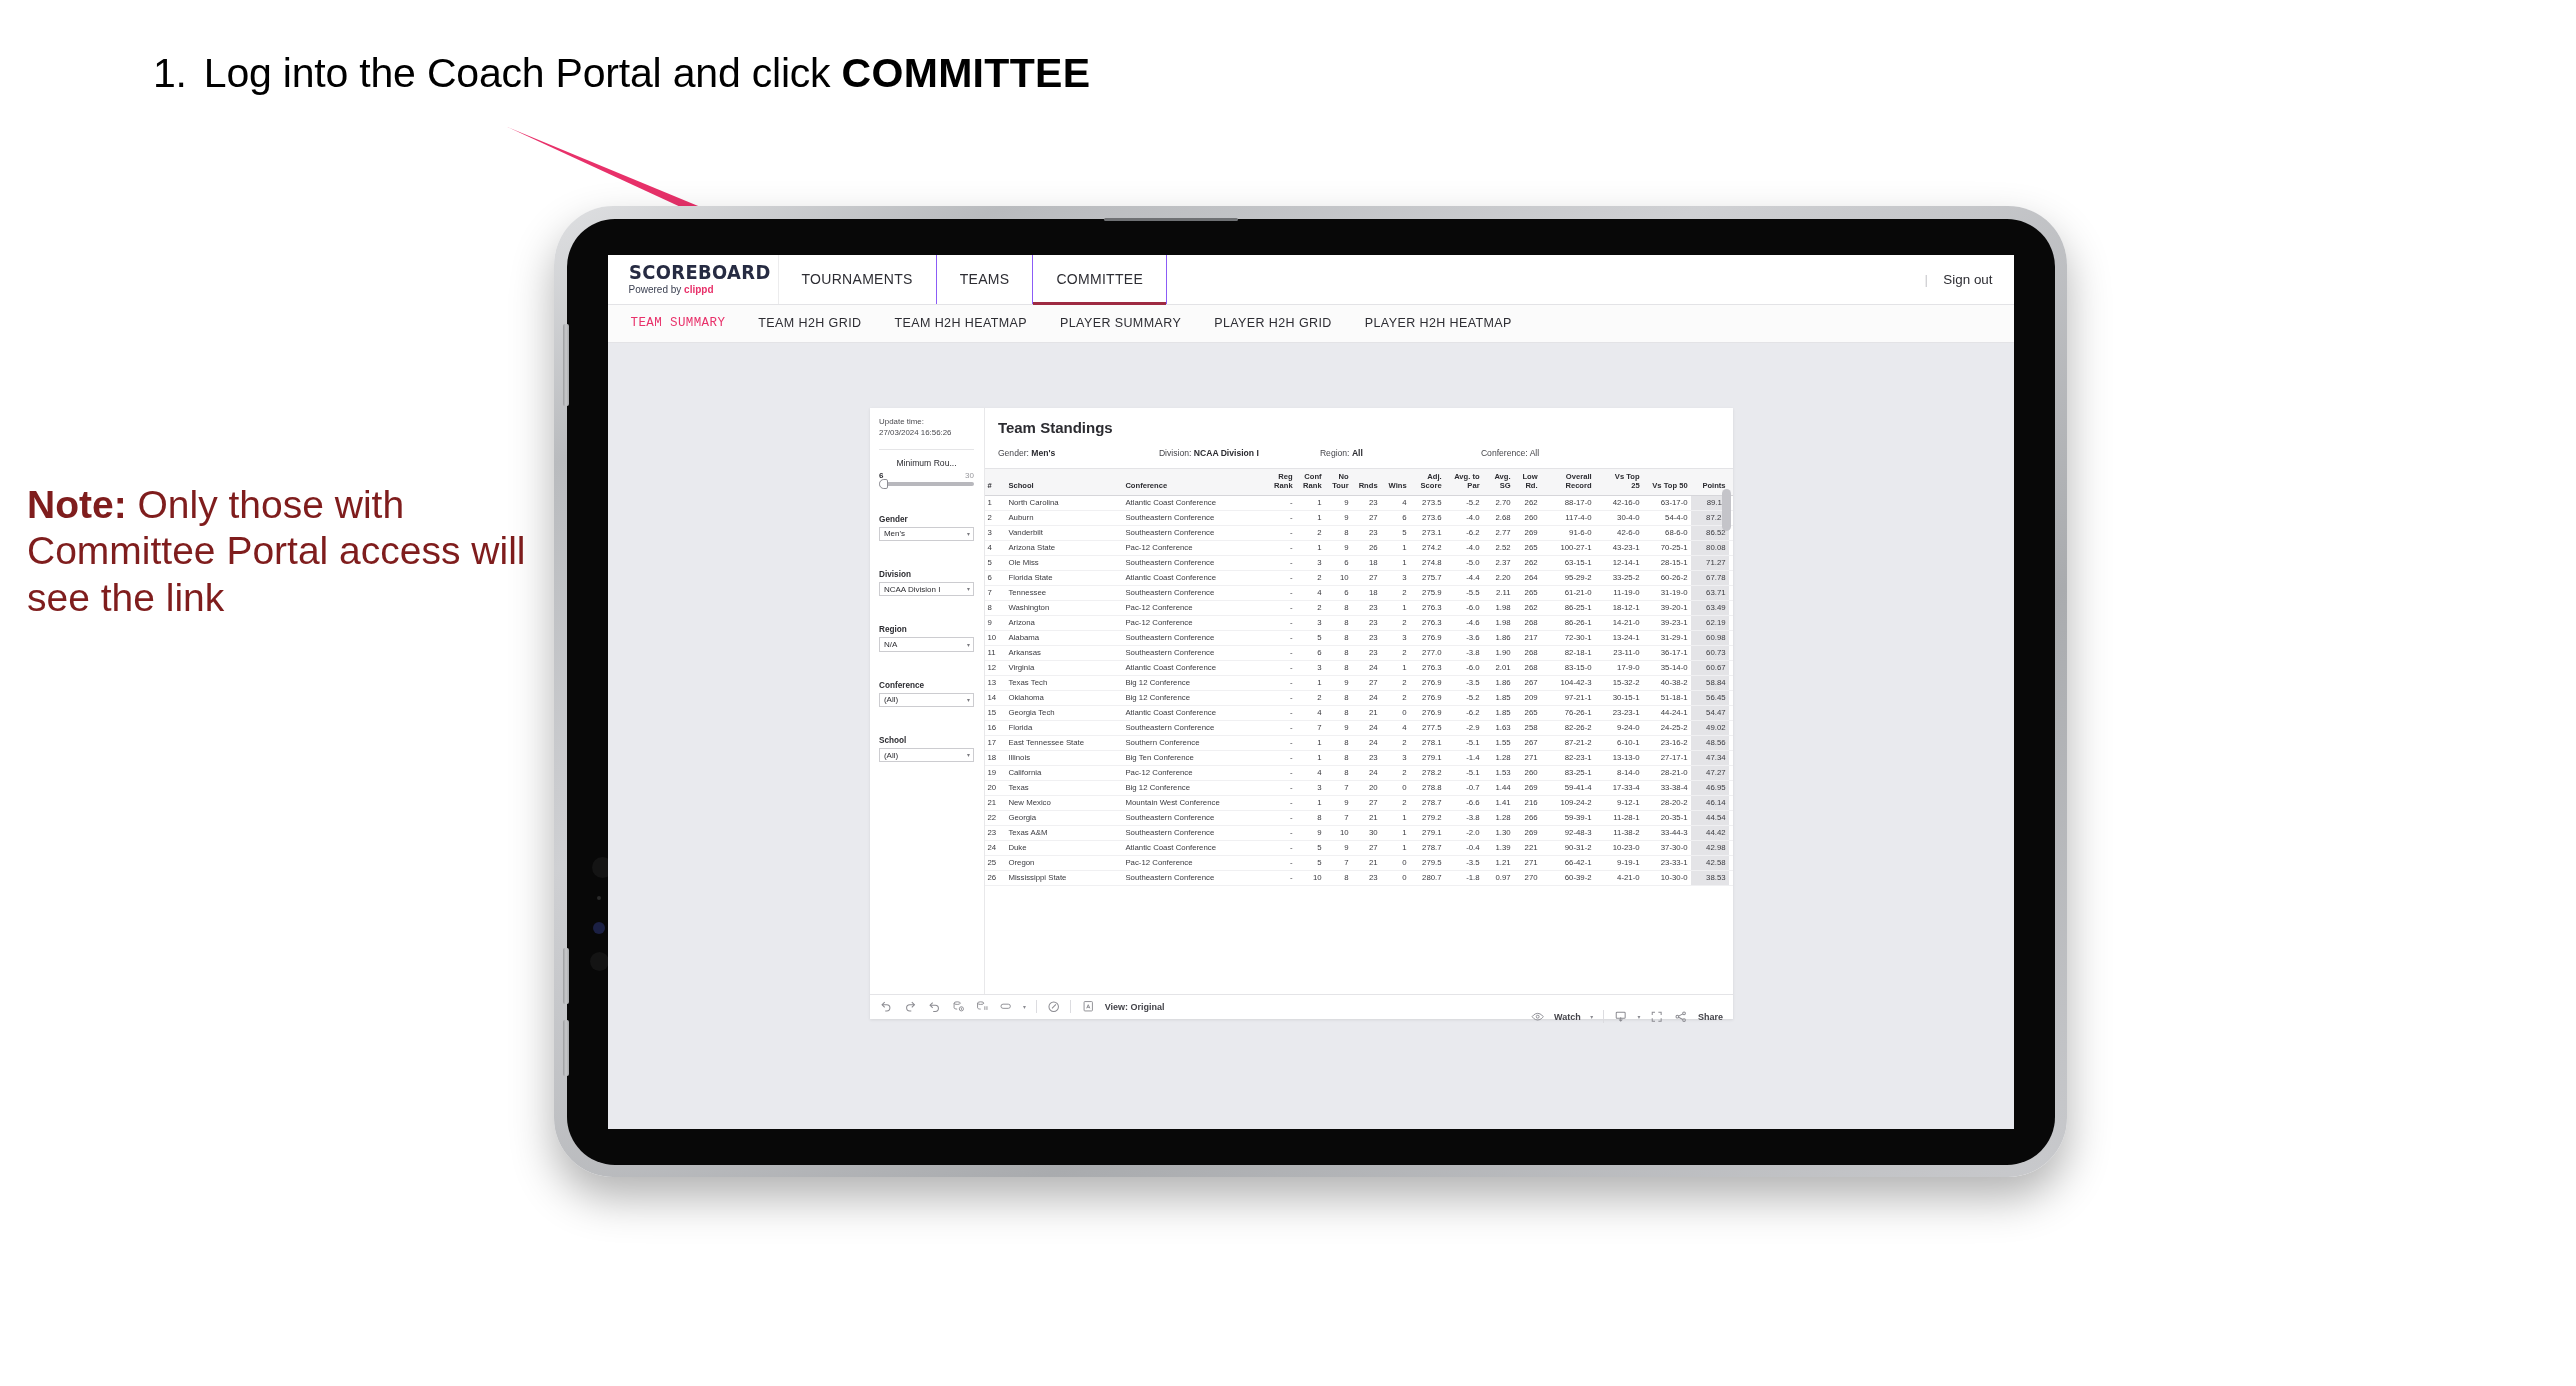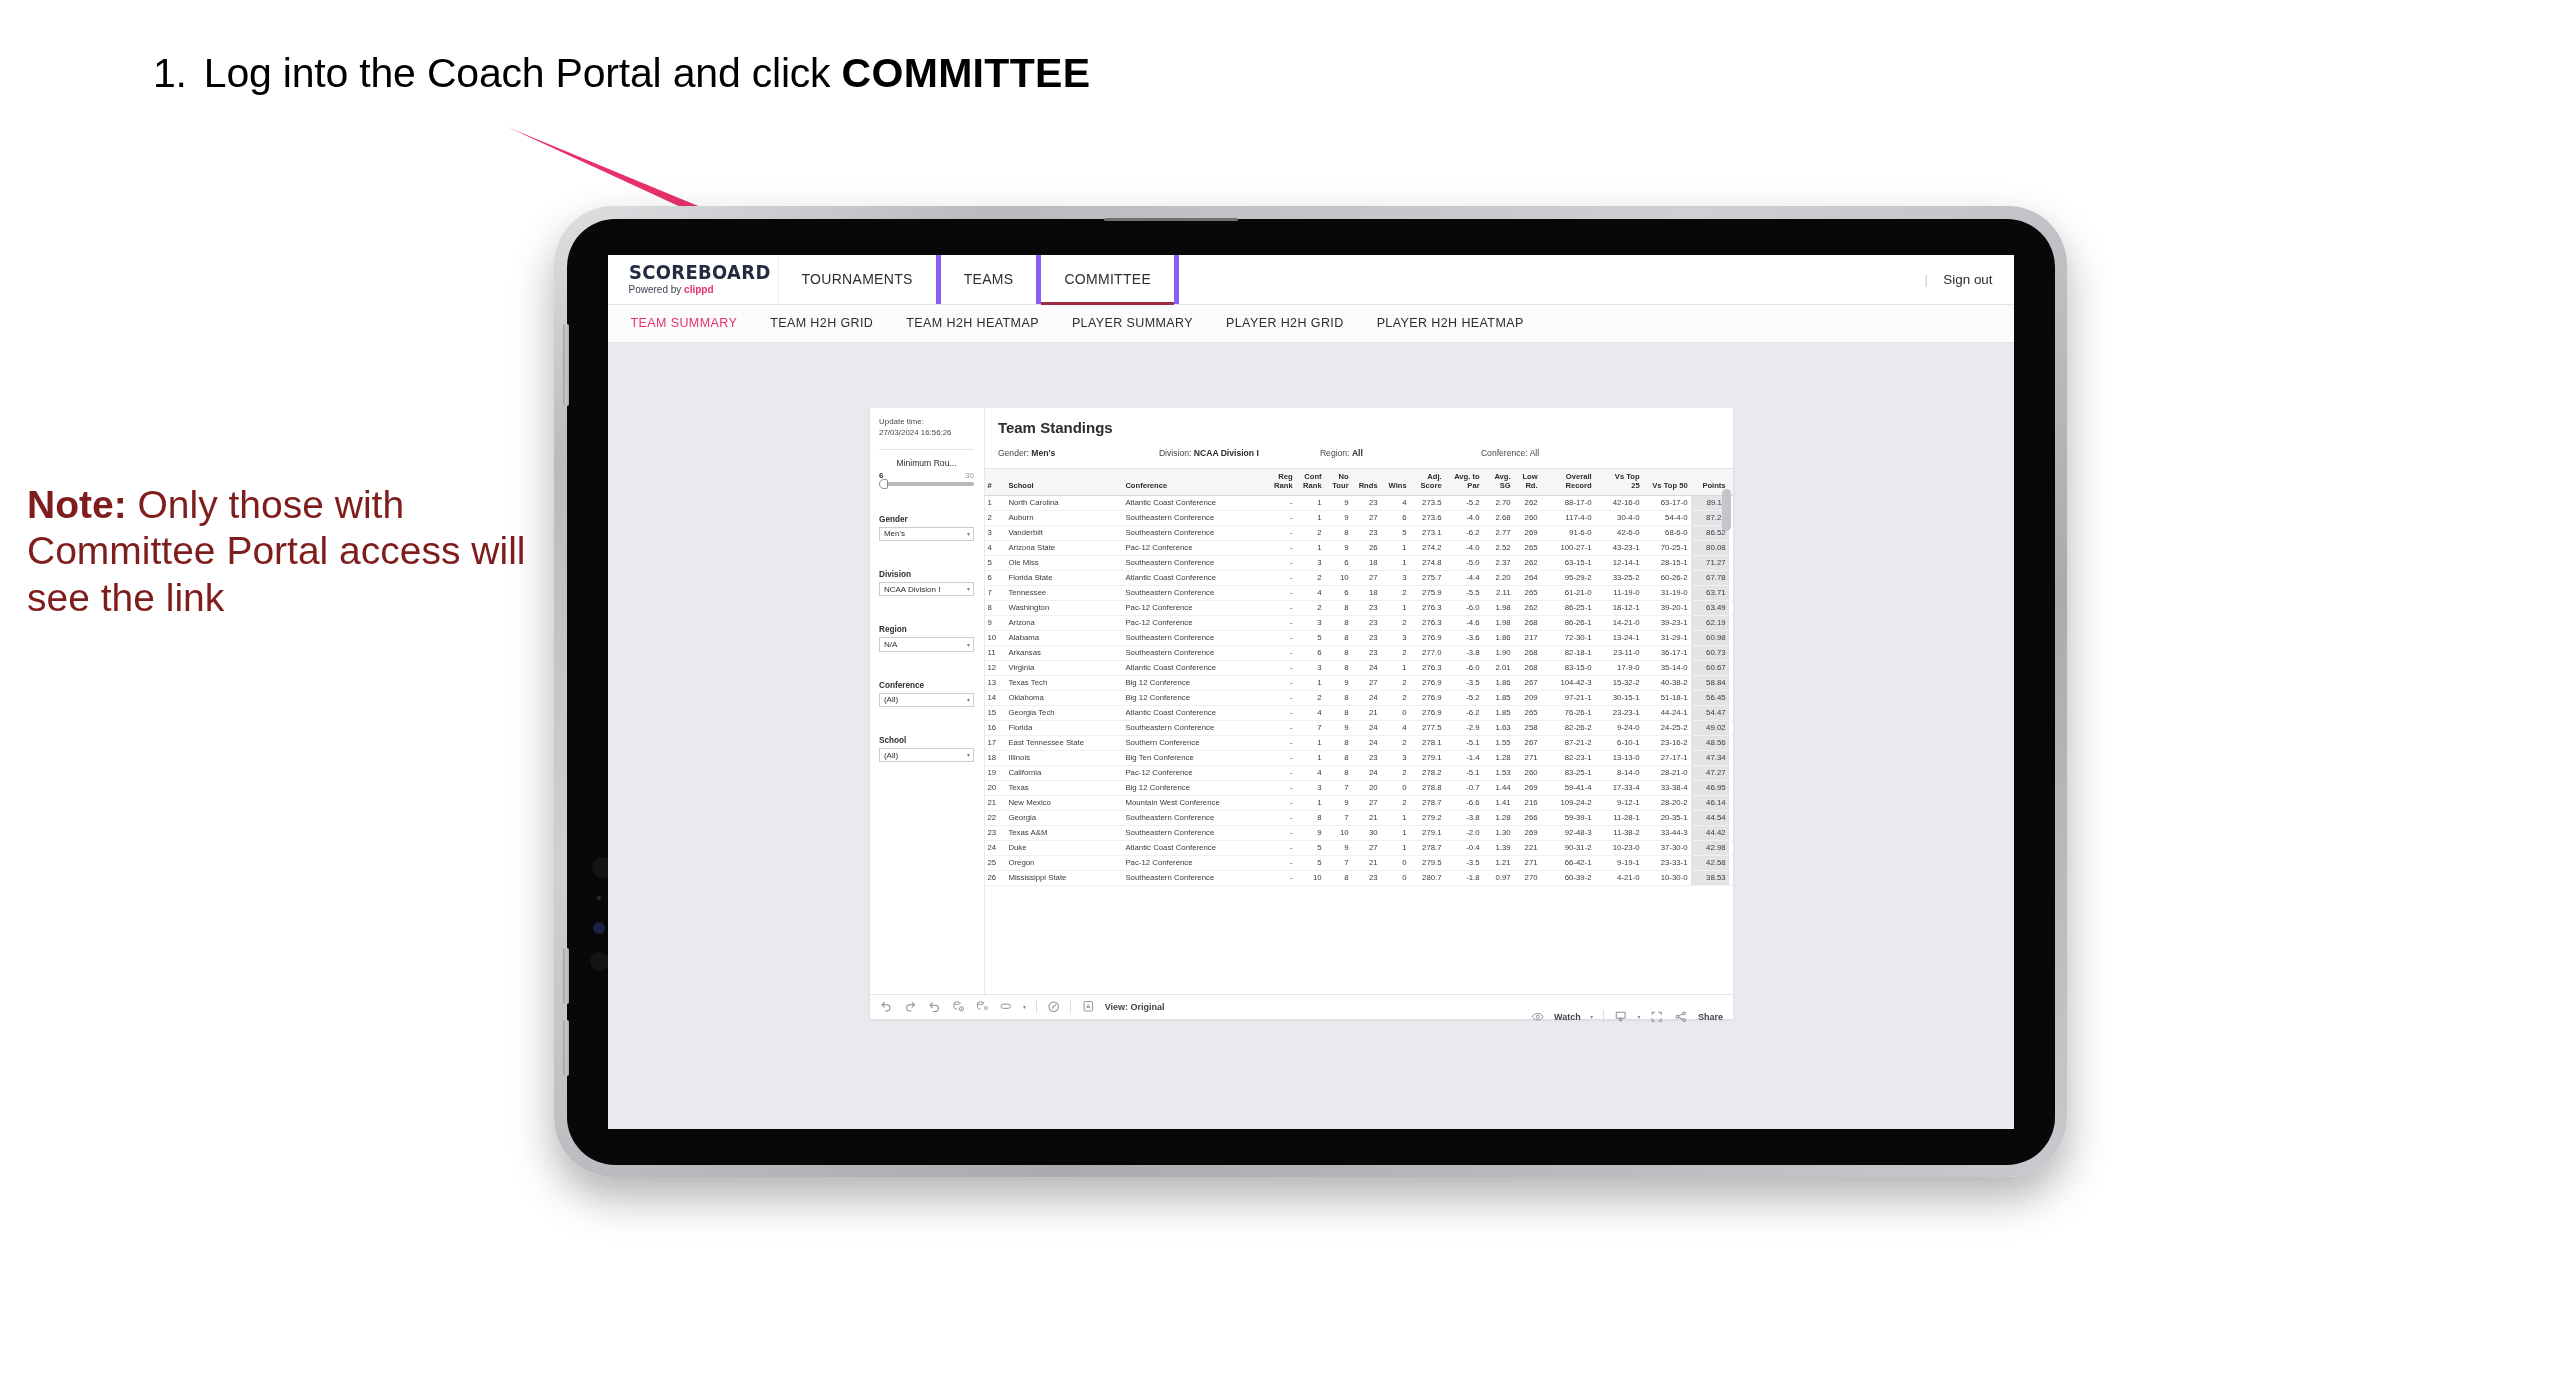--- a/index.html
+++ b/index.html
@@ -74,38 +74,38 @@
     font-weight: 700; font-size: 19px; letter-spacing: 0.4px;
     color: #262b42; line-height: 1;
     transform: scaleX(0.94); transform-origin: left center;
   }
   .logo-sub { font-size: 10px; color: #3c4152; margin-top: 1.9px; }
   .logo-sub .brand { color: #e8316a; font-weight: 700; }
 
   .nav-item {
     display: flex; align-items: center; padding: 0 23px;
     font-size: 14px; color: #2d2d33; letter-spacing: 0.3px;
-    border-right: 5px solid #8b5cf6; cursor: pointer; white-space: nowrap;
+    border-right: 1px solid #8b5cf6; cursor: pointer; white-space: nowrap;
   }
   .nav-item.active { position: relative; }
   .nav-item.active::after {
     content: ""; position: absolute; left: 0; right: 0; bottom: -1px;
     height: 2.9px; background: #9e2b42;
   }
   .nav-right { margin-left: auto; display: flex; align-items: center; padding-right: 21px; gap: 15.3px; }
   .nav-divider { color: #c9c9cc; font-size: 13.4px; }
   .signout { font-size: 13.4px; color: #2d2d33; cursor: pointer; }
 
   
   .subnav {
     height: 38px; background: #fbfbfb; display: flex; align-items: center;
     padding-left: 23px; gap: 33px; border-bottom: 1px solid #e3e3e6;
   }
   .subnav-item { font-size: 12.5px; letter-spacing: 0.4px; color: #2d2d33; cursor: pointer; white-space: nowrap; }
-  .subnav-item.active { color: #e8316a; }
+  .subnav-item.active { color: #e8316a; font-family: Liberation Mono, monospace; }
 
   
   .canvas { position: relative; width: 100%; height: calc(100% - 88px); background: #e9eaee; }
   .viz {
     position: absolute; left: 262px; top: 65px;
     width: 863px; height: 611px;
     background: #fff; box-shadow: 0 1px 2.9px rgba(0,0,0,0.09);
     display: flex; flex-direction: column;
   }
   .viz-body { flex: 1; display: flex; min-height: 0; }

